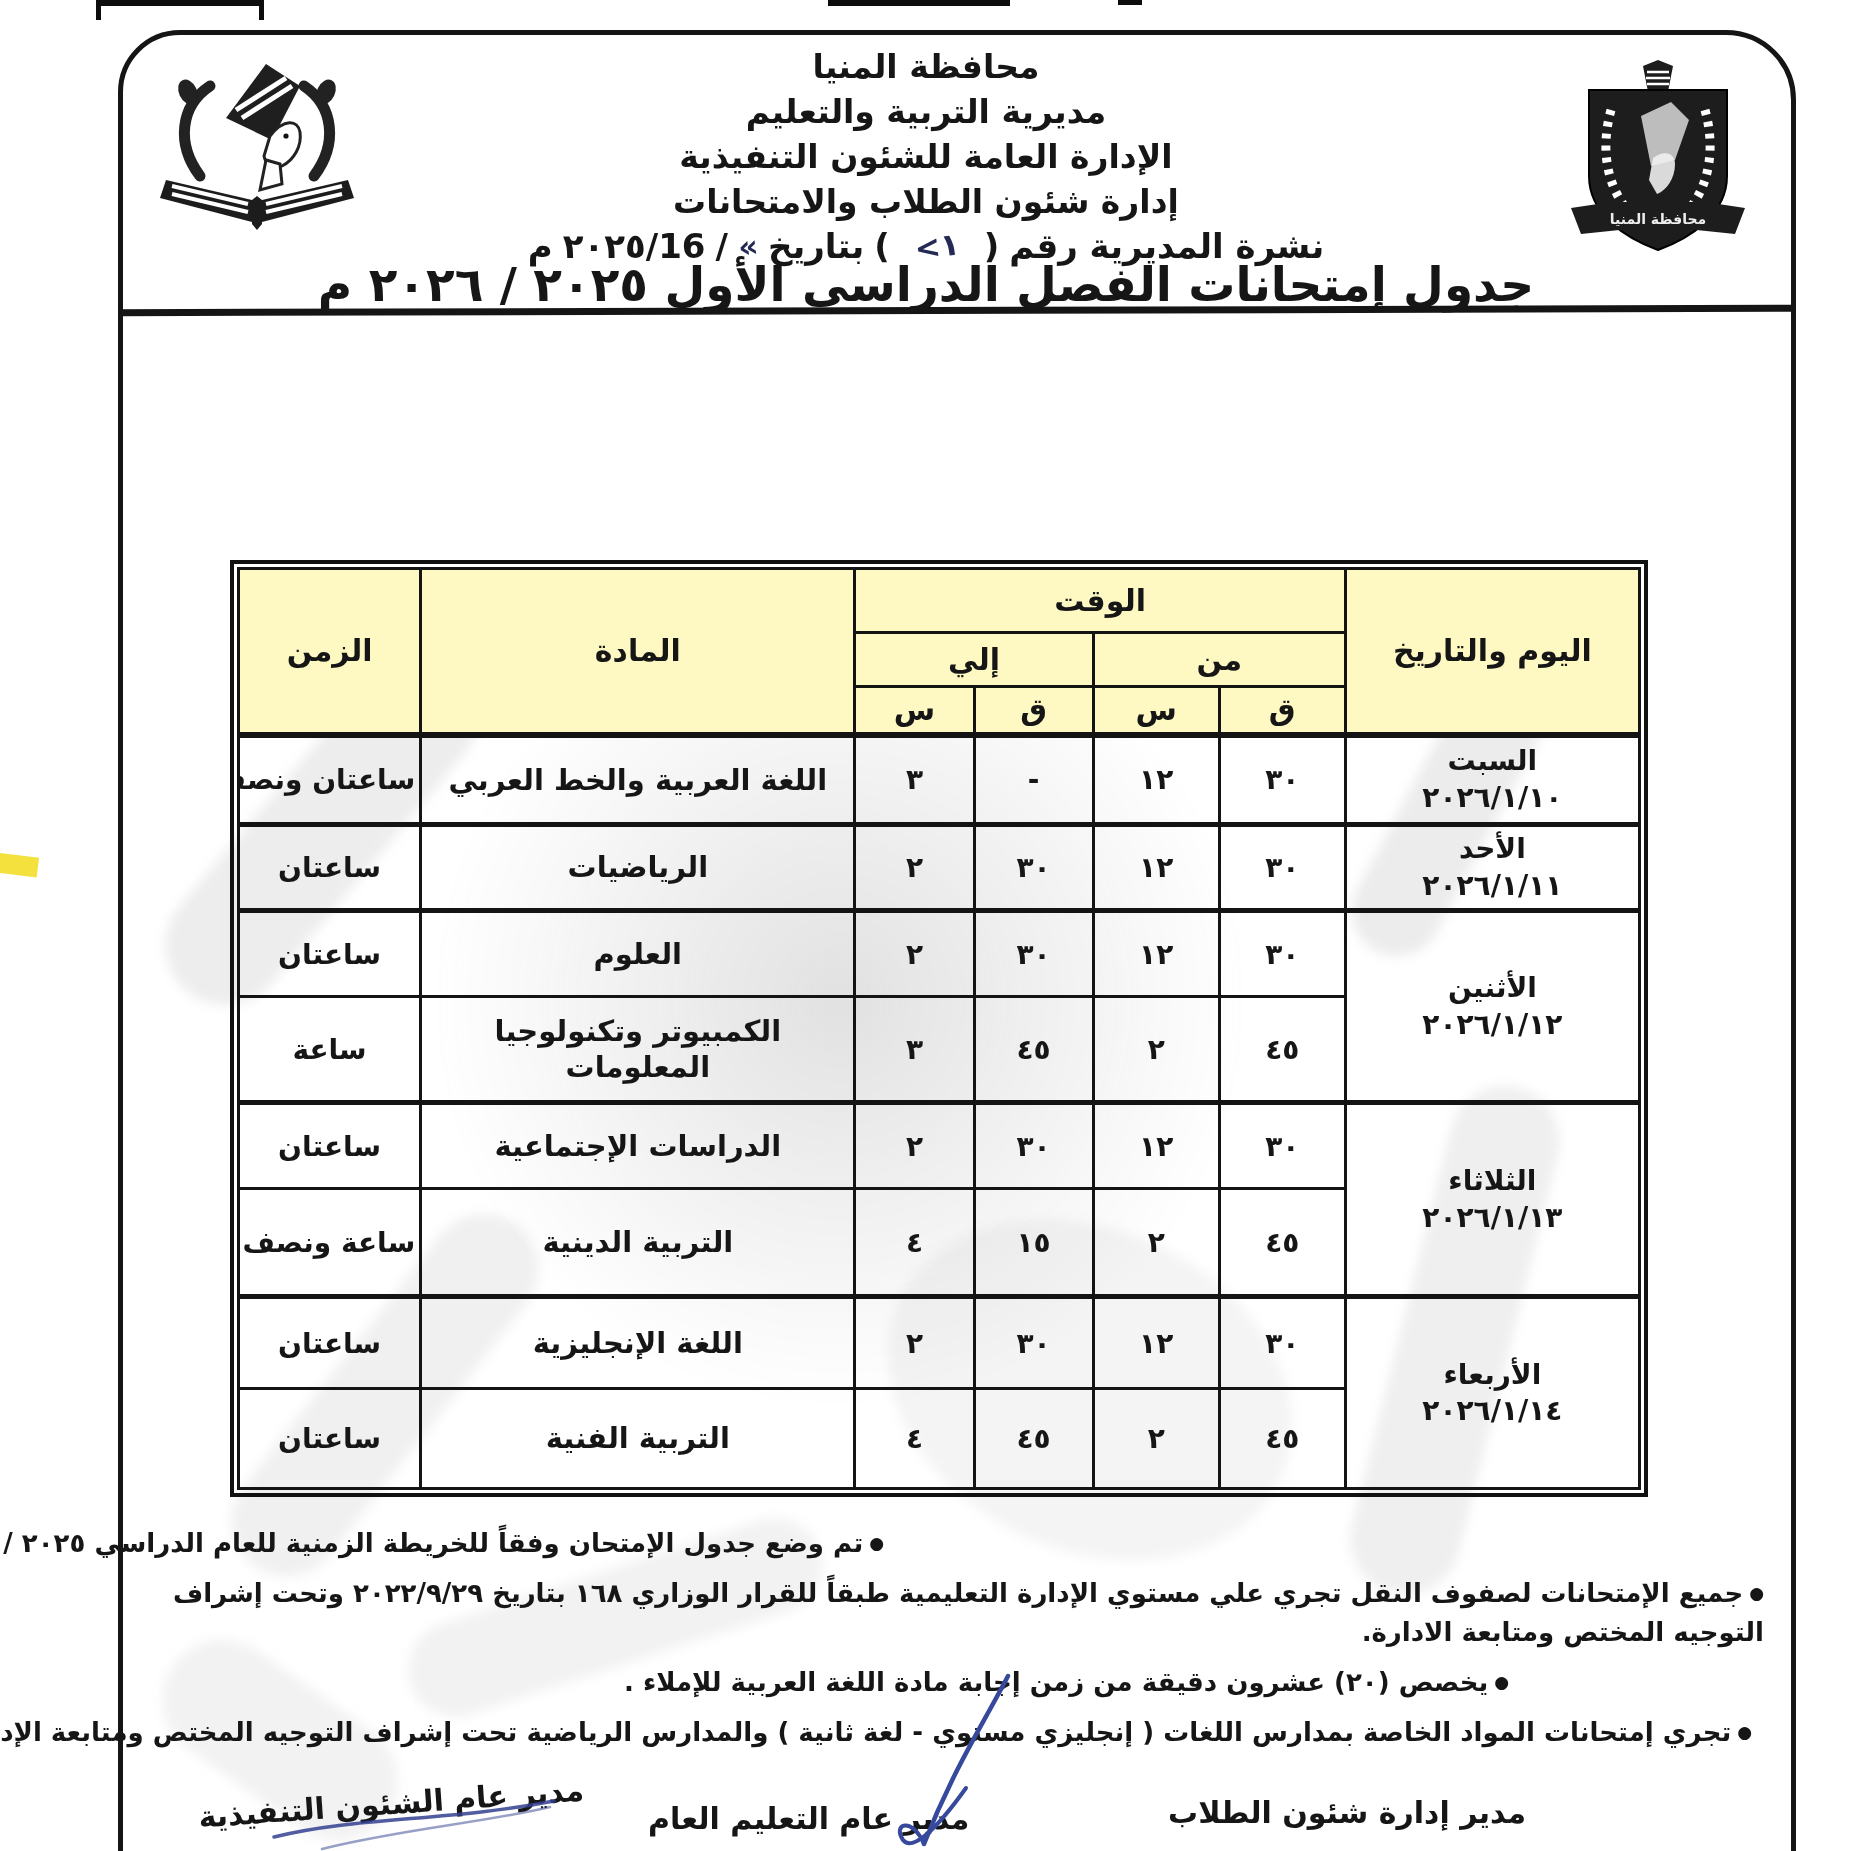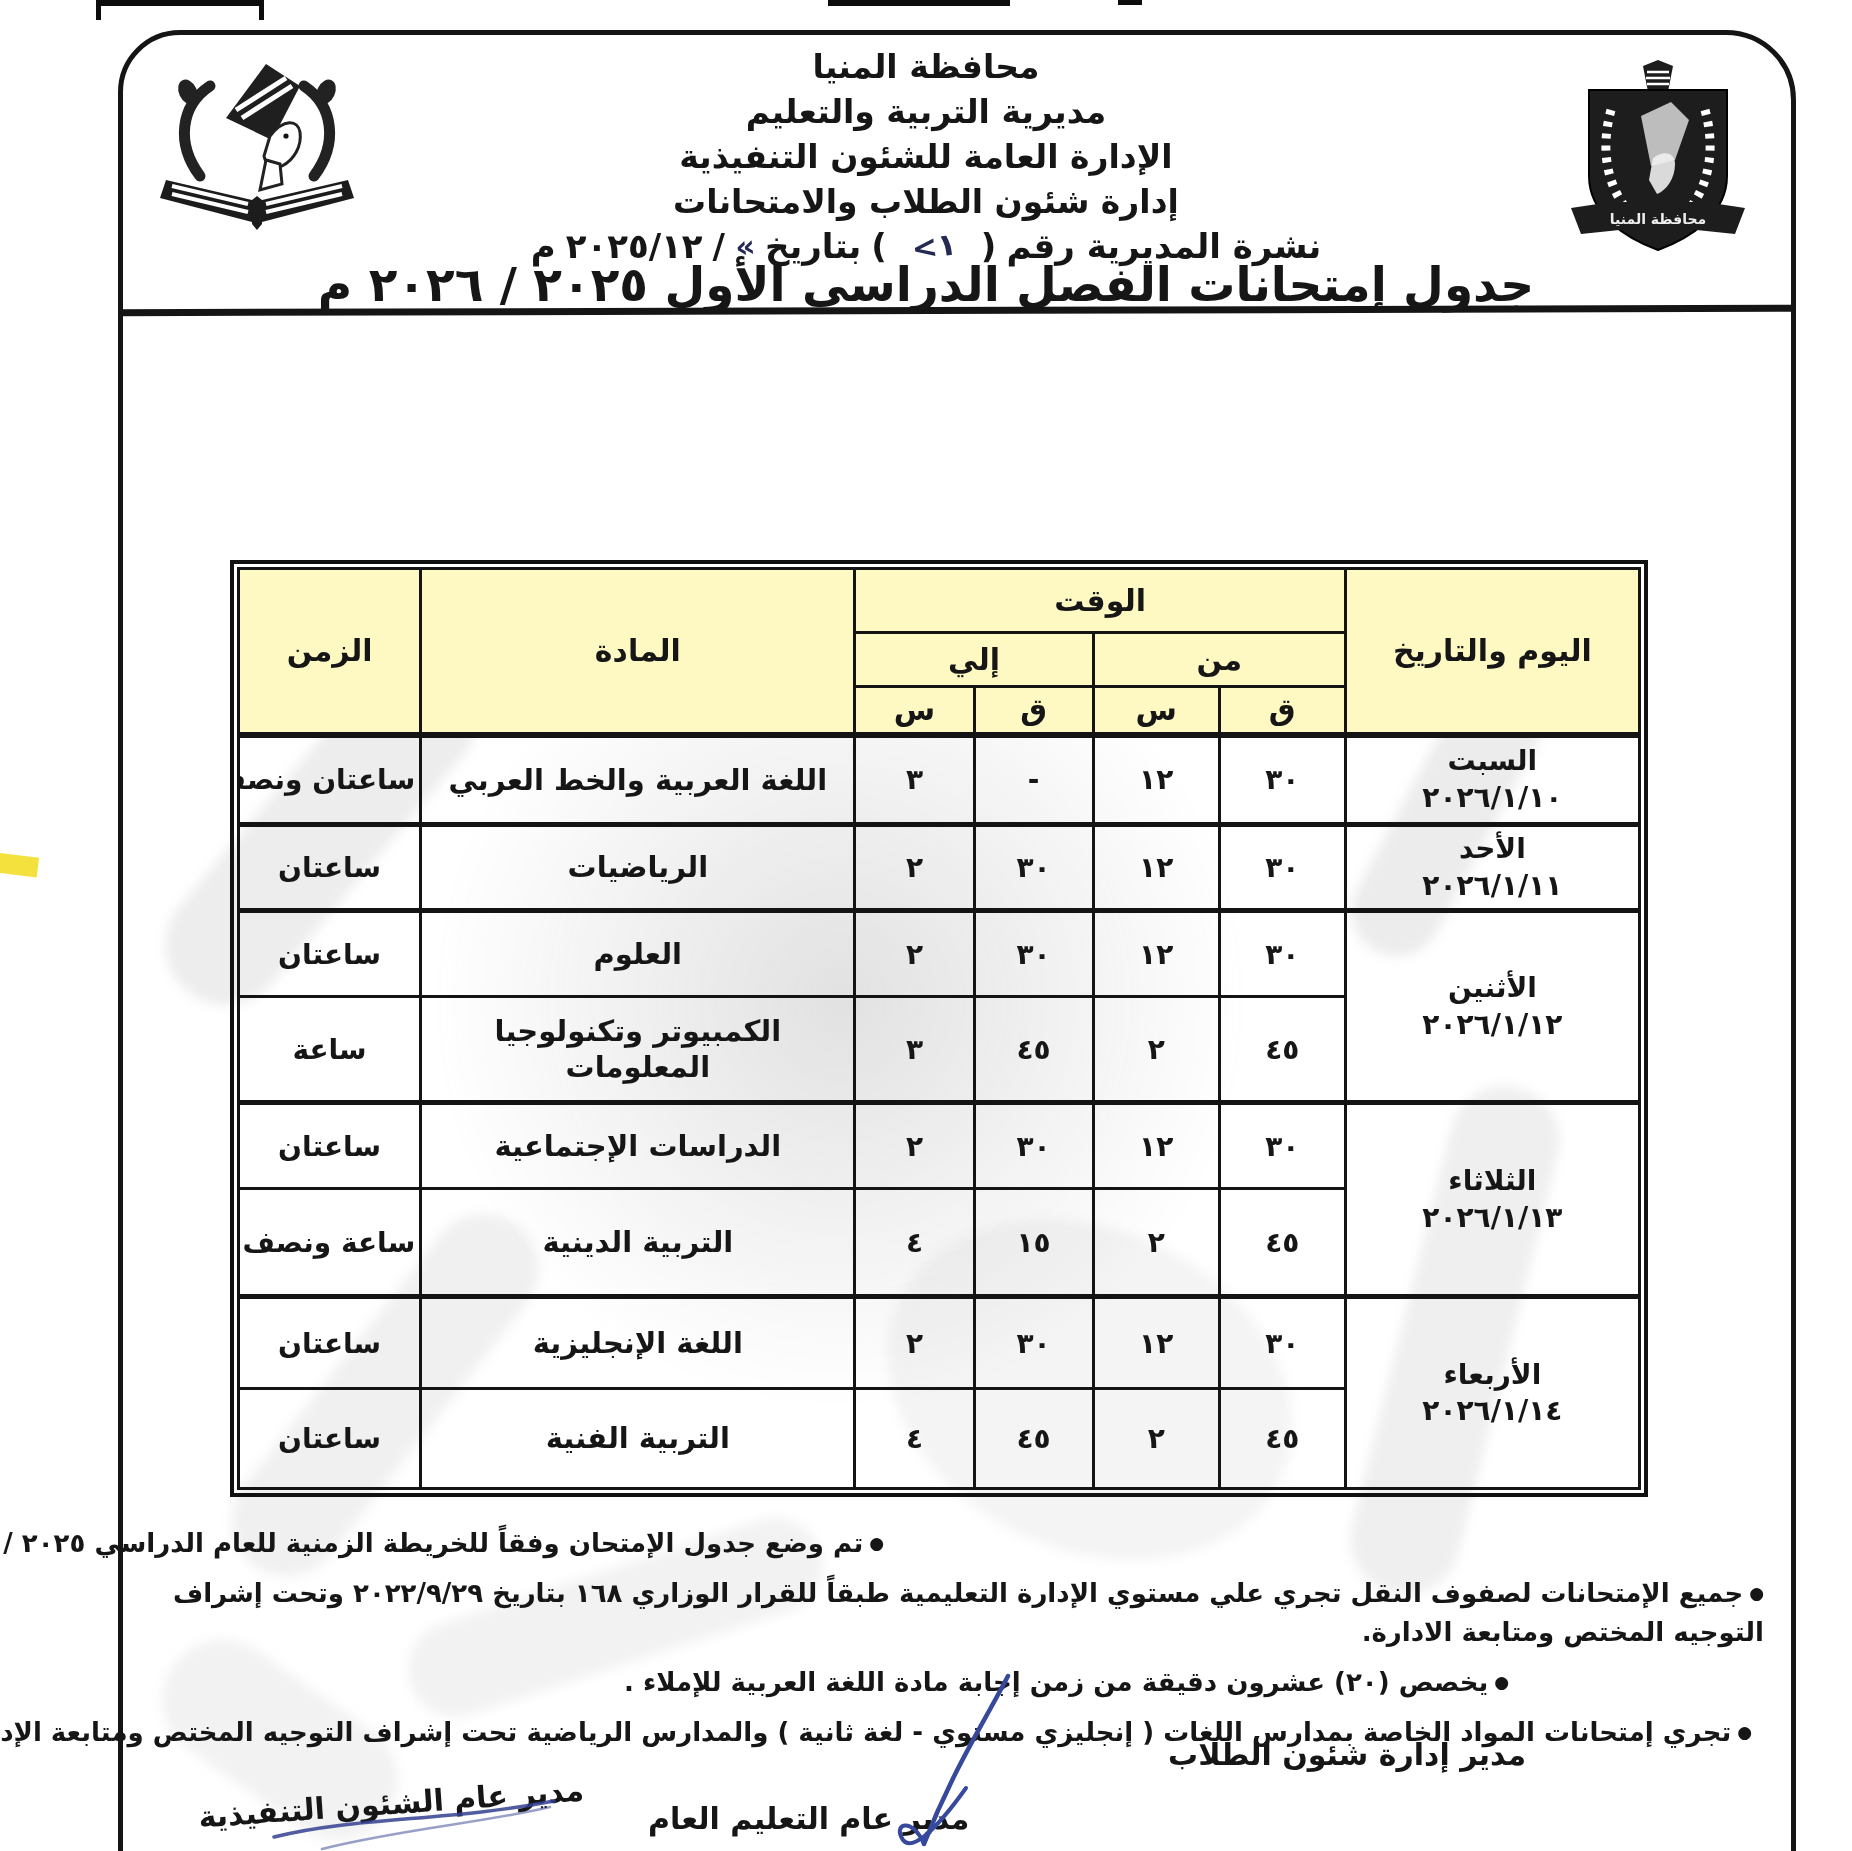--- a/index.html
+++ b/index.html
@@ -122,21 +122,21 @@
     <div class="org-line">الإدارة العامة للشئون التنفيذية</div>
     <div class="org-line">إدارة شئون الطلاب والامتحانات</div>
     <div class="bulletin">
       <span>نشرة المديرية رقم</span>
       <span class="ltrp">)</span>
       <span class="hw hw-num">&lt;١</span>
       <span class="ltrp">(</span>
       <span>بتاريخ</span>
       <span class="hw">«</span>
       <span class="ltrp">/</span>
-      <span class="ltrp">٢٠٢٥/١٢</span>
+      <span class="ltrp">٢٠٢٥/16</span>
       <span>م</span>
     </div>
     <div class="sched">جدول إمتحانات الفصل الدراسي الأول ٢٠٢٥ / ٢٠٢٦ م</div>
   </div>
 
 
   <div class="table-wrap">
     <table class="sched-table">
       <colgroup>
         <col style="width:21%">
@@ -255,21 +255,21 @@
     </table>
   </div>
 
   <div class="notes">
     <div class="note nw" style="padding-right:880px;">تم وضع جدول الإمتحان وفقاً للخريطة الزمنية للعام الدراسي ٢٠٢٥ / ٢٠٢٦ م.</div>
     <div class="note">جميع الإمتحانات لصفوف النقل تجري علي مستوي الإدارة التعليمية طبقاً للقرار الوزاري ١٦٨ بتاريخ ٢٠٢٢/٩/٢٩ وتحت إشراف التوجيه المختص ومتابعة الادارة.</div>
     <div class="note nw" style="padding-right:255px;">يخصص (٢٠) عشرون دقيقة من زمن إجابة مادة اللغة العربية للإملاء .</div>
     <div class="note nw" style="padding-right:12px;">تجري إمتحانات المواد الخاصة بمدارس اللغات ( إنجليزي مستوي - لغة ثانية ) والمدارس الرياضية تحت إشراف التوجيه المختص ومتابعة الإدارة.</div>
   </div>
 
-  <div class="sig" style="left:1168px;top:1737px;">مدير إدارة شئون الطلاب</div>
+  <div class="sig" style="left:1168px;top:1795px;">مدير إدارة شئون الطلاب</div>
   <div class="sig" style="left:648px;top:1801px;">مدير عام التعليم العام</div>
   <div class="sig" style="left:198px;top:1786px;transform:rotate(-4deg);">مدير عام الشئون التنفيذية</div>
 
   <svg class="ink" style="left:790px;top:1672px;" width="300" height="179" viewBox="0 0 300 179">
     <path d="M218,4 C192,54 162,100 134,172" stroke="#36499c" stroke-width="4.5" fill="none" stroke-linecap="round"></path>
     <path d="M134,172 C122,144 102,152 113,168 C122,180 146,158 176,116" stroke="#36499c" stroke-width="4" fill="none" stroke-linecap="round"></path>
   </svg>
   <svg class="ink" style="left:262px;top:1793px;" width="300" height="58" viewBox="0 0 300 58">
     <path d="M12,44 C90,24 190,28 292,8" stroke="#33418f" stroke-width="3.5" fill="none" stroke-linecap="round" opacity="0.85"></path>
     <path d="M60,56 C140,36 220,30 288,14" stroke="#33418f" stroke-width="2.5" fill="none" stroke-linecap="round" opacity="0.5"></path>

